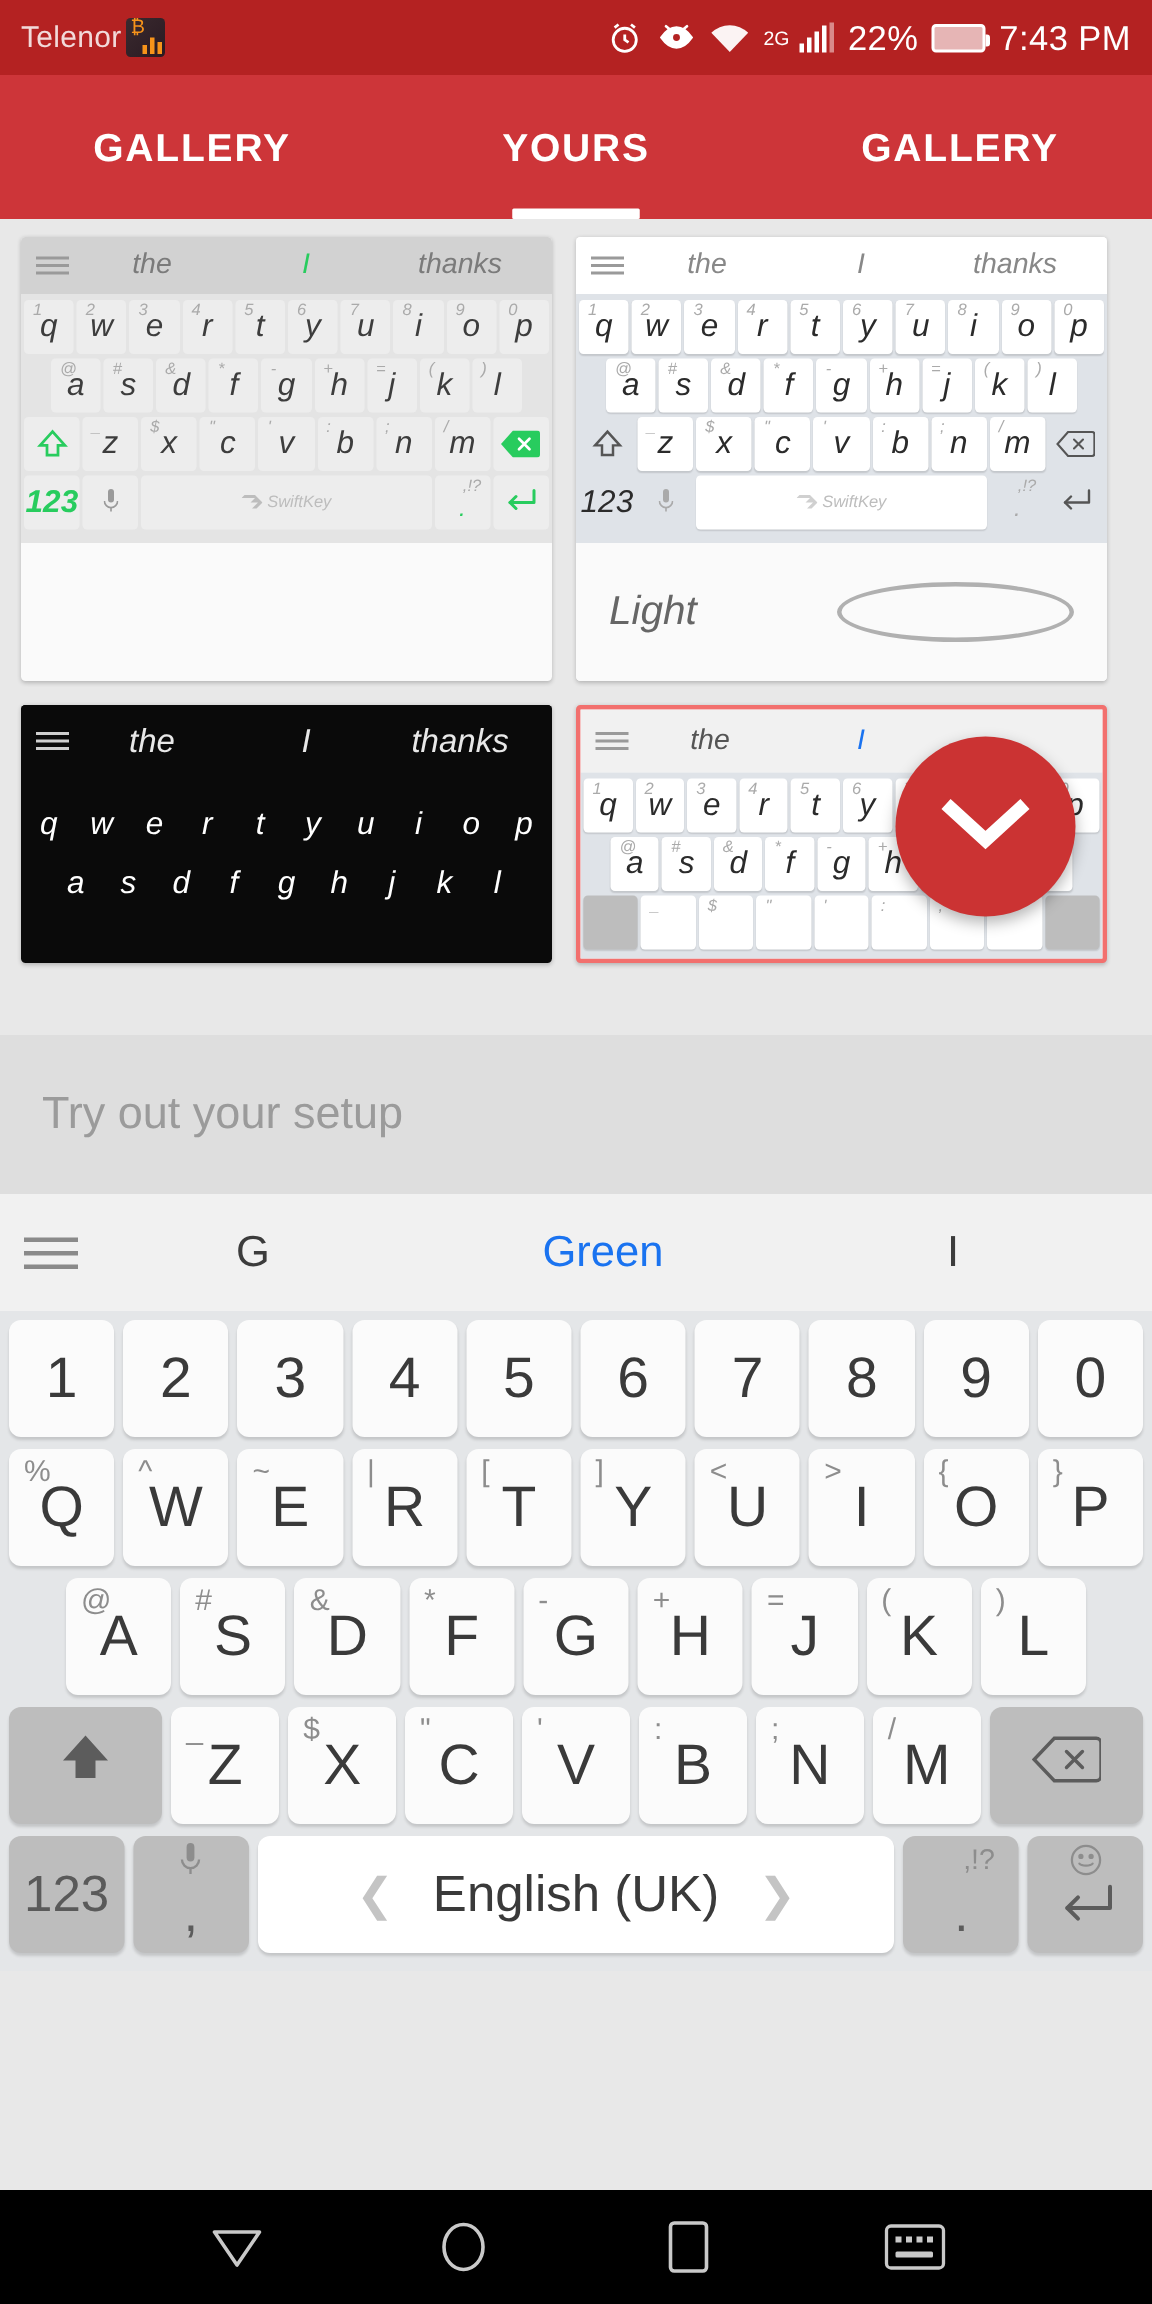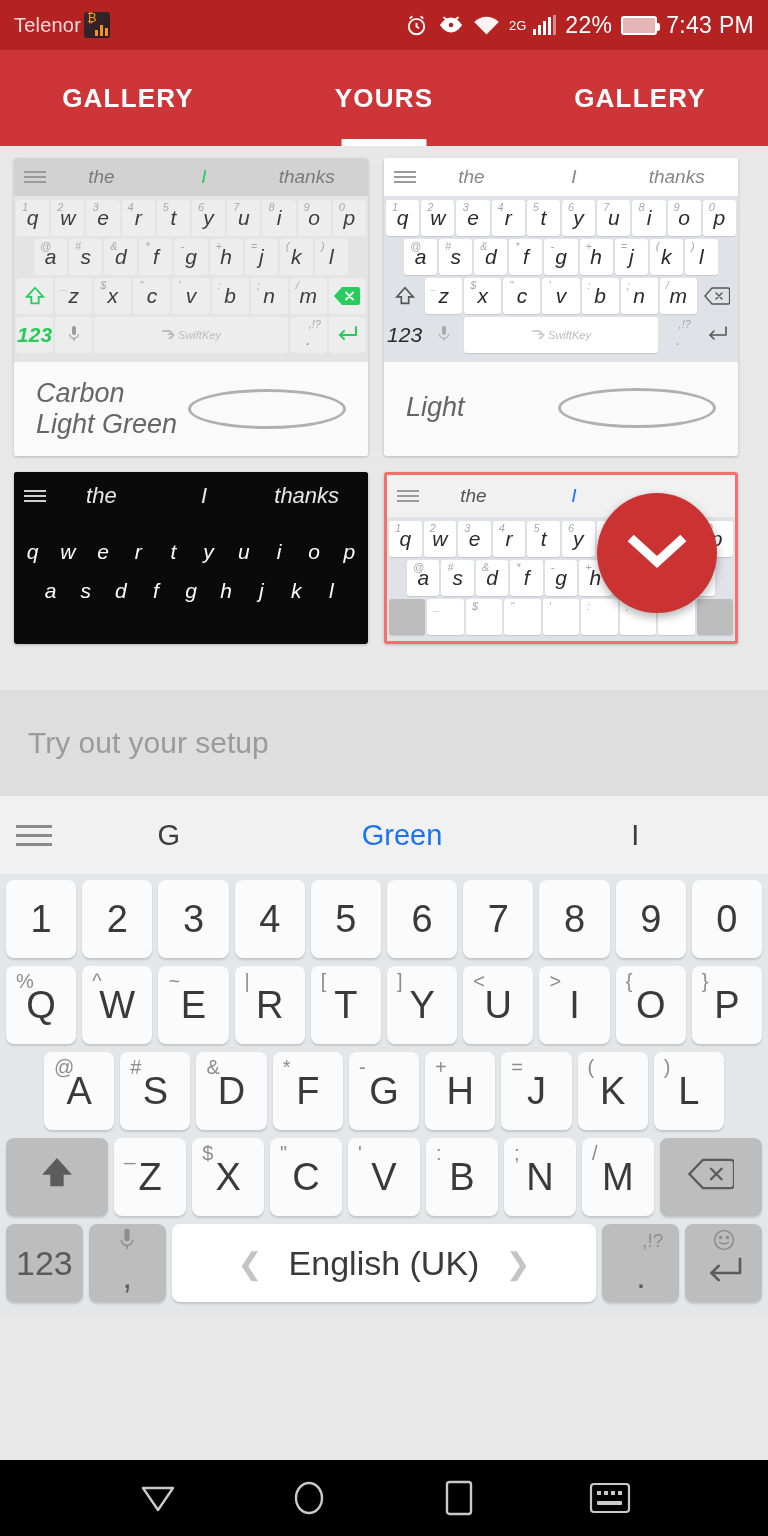--- a/index.html
+++ b/index.html
@@ -390,24 +390,20 @@
               </div>
             <div class="mk-key">
               <svg width="22" height="18" viewBox="0 0 22 18" fill="none" stroke="#28cc5e" stroke-width="2" stroke-linecap="round" stroke-linejoin="round">
                   <path d="M20 1v8H4"></path>
                   <path d="M8 5 4 9l4 4"></path>
                 </svg>
             </div>
           </div>
         </div>
       </div>
-      <div class="theme-name">
-        <span>Carbon Light Green</span>
-        <span class="radio"></span>
-      </div>
     </div>
 
     <div class="theme-card">
       <div class="mk t-light">
         <div class="mk-sugg">
           <span class="mk-ham">
               <i></i>
               <i></i>
               <i></i>
             </span>

